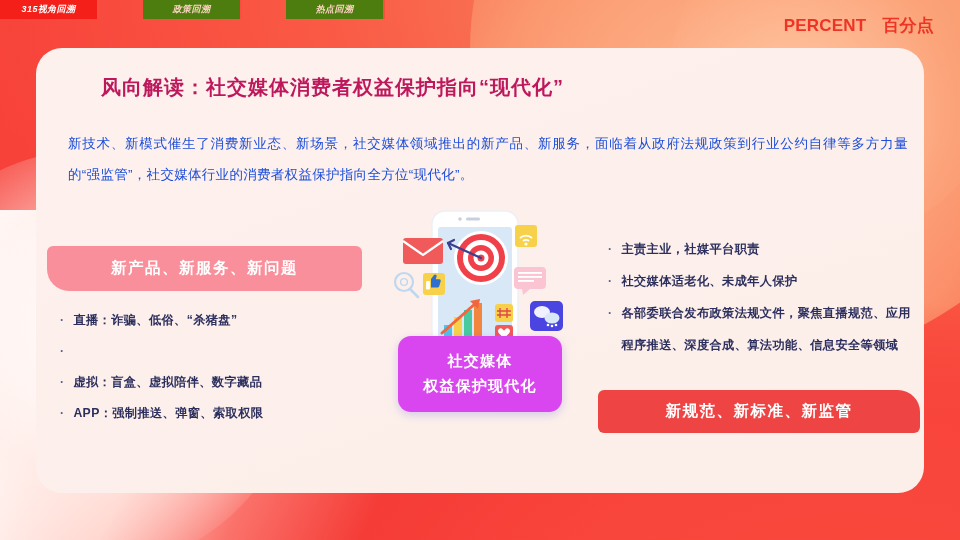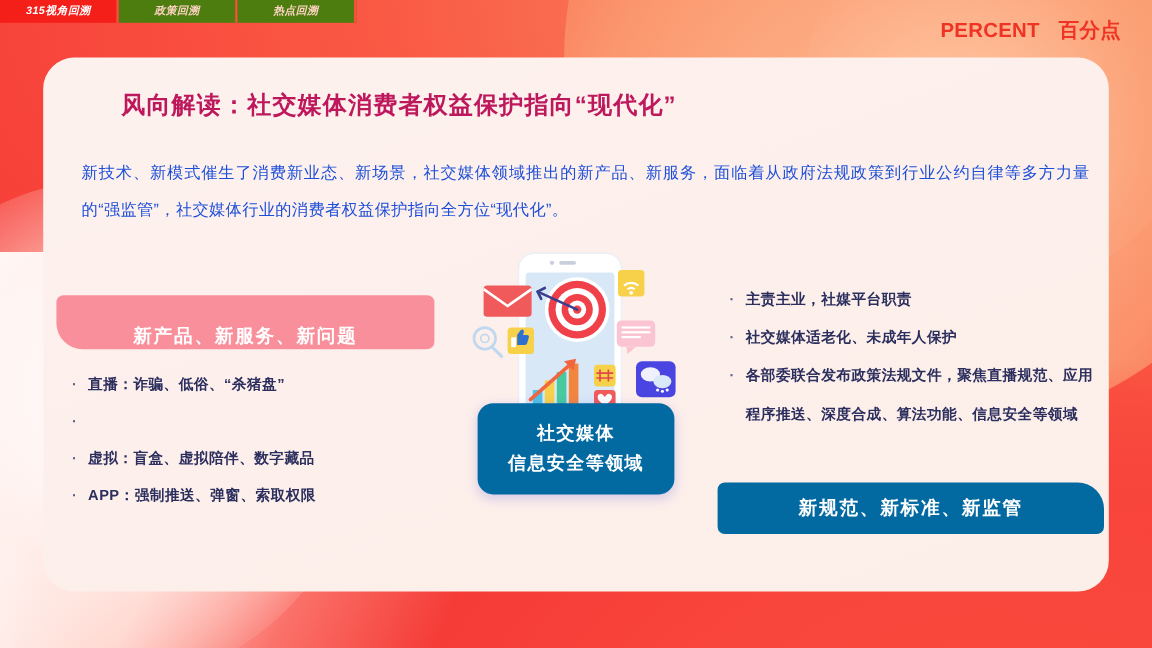--- a/index.html
+++ b/index.html
@@ -42,21 +42,21 @@
   }
   .bg-left-glow {
     position:absolute; left:-120px; top:150px; width:420px; height:420px;
     border-radius:50%;
     background:radial-gradient(circle at 55% 45%, rgba(255,255,255,0.92) 0%, rgba(255,235,230,0.5) 45%, rgba(255,220,215,0) 72%);
   }
 
   
   .tabs {
     position:absolute; left:0; top:0; height:19px;
-    display:flex; align-items:stretch; z-index:12;
+    display:flex; align-items:stretch; z-index:12;gap:44px;
   }
   .tab {
     width:99px; height:19px;
     display:flex; align-items:center; justify-content:center;
     font-size:9px; font-weight:bold; font-style:italic;
     letter-spacing:0.4px; line-height:1;
     border-right:2px solid #fa4e3f;
   }
   .tab.active { background:#f41f18; color:#ffffff; }
   .tab.idle   { background:#4d7c0f; color:#fdd4c2; }
@@ -87,21 +87,21 @@
     position:absolute; left:68px; top:128px; width:840px; z-index:10;
     font-size:13.5px; color:#1d4ed8; line-height:31px;
     letter-spacing:0.3px; text-align:justify;
   }
 
   
   .pill-left {
     position:absolute; left:47px; top:246px; width:315px; height:45px;
     background:#f98f9b;
     border-radius:6px 6px 6px 22px;
-    display:flex; align-items:flex-end; justify-content:center;
+    display:flex; align-items:center; justify-content:center;
     z-index:10;
   }
   .pill-left span {
     color:#ffffff; font-size:15.5px; font-weight:bold; letter-spacing:1.5px;
   }
   .left-list {
     position:absolute; left:60px; top:305px; width:310px; z-index:10;
   }
   .li {
     display:flex; align-items:flex-start; gap:9px;
@@ -111,35 +111,35 @@
   .li .dot { flex:0 0 auto; color:#5a5f8c; font-size:12px; line-height:31px; }
 
   
   .right-list {
     position:absolute; left:608px; top:233px; width:305px; z-index:10;
   }
   .right-list .li { line-height:32px; }
   .right-list .li .dot { line-height:32px; }
 
   .pill-right {
-    position:absolute; left:598px; top:402px; width:322px; height:43px;
-    background:#0369a1;
+    position:absolute; left:598px; top:390px; width:322px; height:43px;
+    background:#ef4444;
     border-radius:6px 22px 6px 6px;
     display:flex; align-items:center; justify-content:center;
     z-index:10;
   }
   .pill-right span {
     color:#ffffff; font-size:15.5px; font-weight:bold; letter-spacing:1.5px;
   }
 
   
   .illus { position:absolute; left:390px; top:205px; width:180px; height:150px; z-index:9; }
   .blue-box {
     position:absolute; left:398px; top:336px; width:164px; height:76px;
-    background:#0369a1; border-radius:13px; z-index:11;
+    background:#d946ef; border-radius:13px; z-index:11;
     display:flex; flex-direction:column; align-items:center; justify-content:center;
     gap:6px; box-shadow:0 3px 10px rgba(74,69,224,0.22);
   }
   .blue-box span {
     color:#fff; font-size:15px; font-weight:bold; letter-spacing:1.2px;
   }
 </style>
 </head>
 <body>
 
@@ -298,15 +298,15 @@
         <ellipse cx="162" cy="113" rx="7.5" ry="5.6" fill="#d9e8f7"></ellipse>
         <circle cx="158" cy="120" r="1.3" fill="#ffffff"></circle>
         <circle cx="162" cy="121" r="1.3" fill="#ffffff"></circle>
         <circle cx="166" cy="120" r="1.3" fill="#ffffff"></circle>
       </g>
     </svg>
   </div>
 
   <div class="blue-box">
     <span>社交媒体</span>
-    <span>信息安全等领域</span>
+    <span>权益保护现代化</span>
   </div>
 </div>
 
 </body></html>

